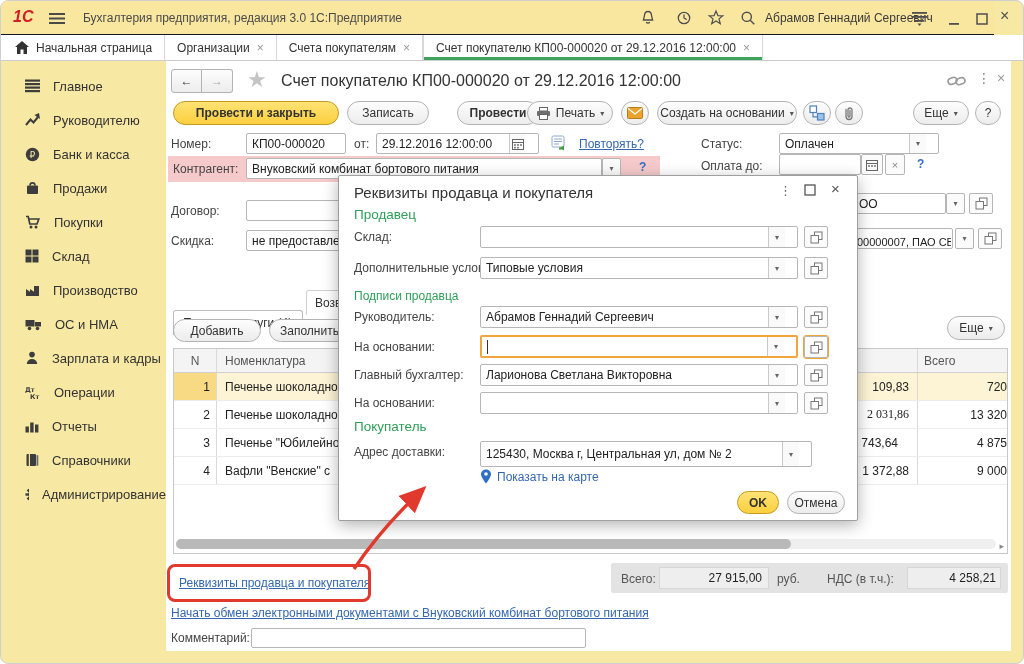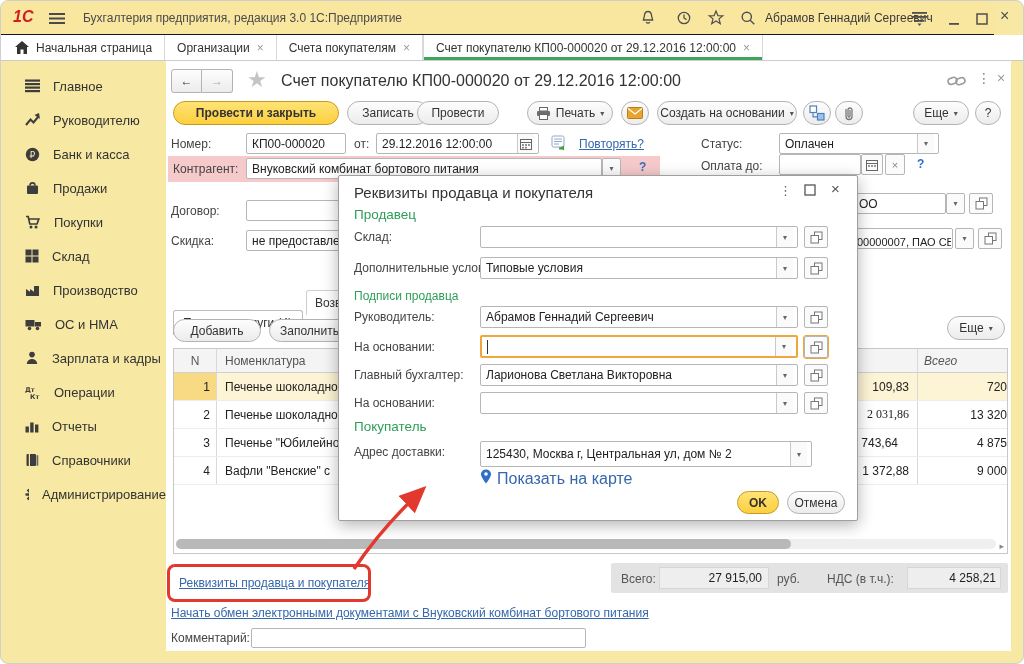--- a/index.html
+++ b/index.html
@@ -3,21 +3,21 @@
 <meta charset="utf-8">
 <style>
   * { margin:0; padding:0; box-sizing:border-box; }
   body { background:#ffffff; font-family:"Liberation Sans","DejaVu Sans",sans-serif; }
   .window { position:relative; width:1024px; height:664px; background:#f7e8a3;
             border:1px solid #cfcfcf; border-radius:8px; overflow:hidden; }
   .a { position:absolute; }
   .lbl { font-size:12px; color:#444; white-space:nowrap; }
   .input { background:#fff; border:1px solid #b6b6b6; border-radius:2px; font-size:12px; color:#222;
            display:flex; align-items:center; padding:0 5px; white-space:nowrap; overflow:hidden; }
-  .combo { padding-right:4px; }
+  .combo { padding-right:12px; }
   .dd { width:17px; align-self:stretch; border-left:1px solid #c9c9c9; display:flex; align-items:center;
         justify-content:center; font-size:8px; color:#666; background:#fafafa; flex:none; margin-left:auto; }
   .sq-btn { background:#fbfbfb; border:1px solid #b6b6b6; border-radius:2px; display:flex;
             align-items:center; justify-content:center; }
   .btn { background:linear-gradient(#fdfdfd,#ececec); border:1px solid #b3b3b3; border-radius:12px;
          font-size:12px; color:#333; display:flex; align-items:center; justify-content:center; gap:5px; white-space:nowrap; }
   .btn.primary { background:linear-gradient(#ffe375,#fccf3e); border-color:#c39b22; font-weight:bold; }
   .link { color:#3567ad; font-size:12px; text-decoration:underline; white-space:nowrap; cursor:pointer; }
   .green { color:#2e9e58; }
   .titlebar { position:absolute; left:0; top:0; width:993px; height:34px; background:#f9e7a0;
@@ -251,21 +251,21 @@
   </span>
   <span class="a" style="left:976px;top:69px;font-size:14px;color:#888;">⋮</span>
   <span class="a" style="left:996px;top:69px;font-size:14px;color:#999;">×</span>
 
   <div class="btn primary a" style="left:172px;top:100px;width:166px;height:24px;">
       <span>Провести и закрыть</span>
     </div>
   <div class="btn a" style="left:346px;top:100px;width:82px;height:24px;">
       <span>Записать</span>
     </div>
-  <div class="btn a" style="left:416px;top:100px;width:82px;height:24px;">
+  <div class="btn a" style="left:456px;top:100px;width:82px;height:24px;font-weight:bold;">
       <span>Провести</span>
     </div>
   <div class="btn a" style="left:526px;top:100px;width:86px;height:24px;">
     <svg width="15" height="13">
         <rect x="3.5" y="0.5" width="8" height="3.5" fill="#fff" stroke="#666"></rect>
         <rect x="1" y="4" width="13" height="5" rx="1" fill="#6e6e6e"></rect>
         <rect x="3.5" y="7.5" width="8" height="5" fill="#fff" stroke="#666"></rect>
       </svg>
     <span>Печать</span>
     <span style="font-size:8px;color:#555;">▾</span>
@@ -410,21 +410,21 @@
 
   <div class="a" style="left:172px;top:347px;width:835px;height:206px;border:1px solid #c8c8c8;background:#fff;">
     <div style="display:flex;height:24px;background:#f4f4f4;border-bottom:1px solid #cfcfcf;">
       <div class="hdr-cell table-cellsep" style="width:43px;justify-content:center;">
           <span>N</span>
         </div>
       <div class="hdr-cell" style="flex:1;padding-left:8px;">
           <span>Номенклатура</span>
         </div>
       <div class="hdr-cell table-cellsep" style="width:120px;"></div>
-      <div class="hdr-cell" style="width:89px;padding-left:6px;font-style:italic;">
+      <div class="hdr-cell" style="width:89px;padding-left:6px;">
           <span>Всего</span>
         </div>
     </div>
     <div style="display:flex;height:28px;border-bottom:1px solid #ececec;background:#fdf4d5;">
       <div class="row-cell table-cellsep" style="width:43px;justify-content:flex-end;padding-right:6px;background:#f8da84;">1</div>
       <div class="row-cell" style="flex:1;padding-left:8px;">Печенье шоколадное</div>
       <div class="row-cell table-cellsep" style="width:120px;justify-content:flex-end;padding-right:8px;">109,83</div>
       <div class="row-cell" style="width:89px;justify-content:flex-end;">720</div>
     </div>
     <div style="display:flex;height:28px;border-bottom:1px solid #ececec;">
@@ -560,21 +560,21 @@
       <span>125430, Москва г, Центральная ул, дом № 2</span>
       <span class="dd">▾</span>
     </div>
 
     <span class="a" style="left:141px;top:293px;">
       <svg width="12" height="15">
           <path d="M6,0.5 C3,0.5 1,2.7 1,5.3 C1,8.6 6,14.5 6,14.5 C6,14.5 11,8.6 11,5.3 C11,2.7 9,0.5 6,0.5 Z" fill="#2f6fc4"></path>
           <circle cx="6" cy="5" r="1.8" fill="#fff"></circle>
         </svg>
     </span>
-    <span class="a" style="left:158px;top:294px;font-size:16px;color:#3567ad;">Показать на карте</span>
+    <span class="a" style="left:158px;top:294px;font-size:12px;color:#3567ad;">Показать на карте</span>
 
     <div class="btn primary a" style="left:398px;top:315px;width:42px;height:23px;">
         <span>OK</span>
       </div>
     <div class="btn a" style="left:448px;top:315px;width:58px;height:23px;">
         <span>Отмена</span>
       </div>
   </div>
 
   <div class="a annot" style="left:166px;top:563px;width:204px;height:38px;border:3px solid #e2392e;border-radius:8px;"></div>

